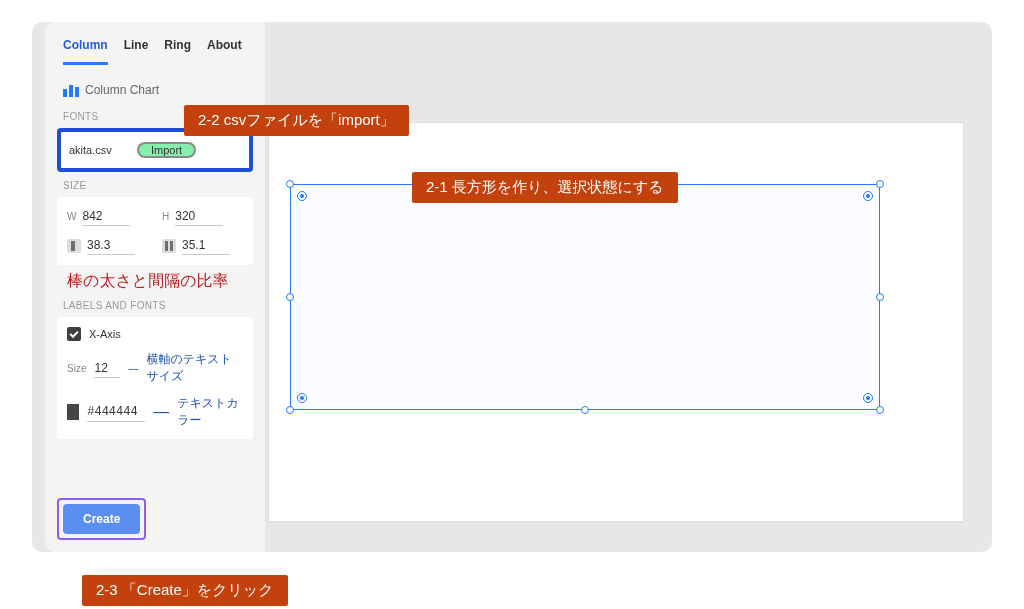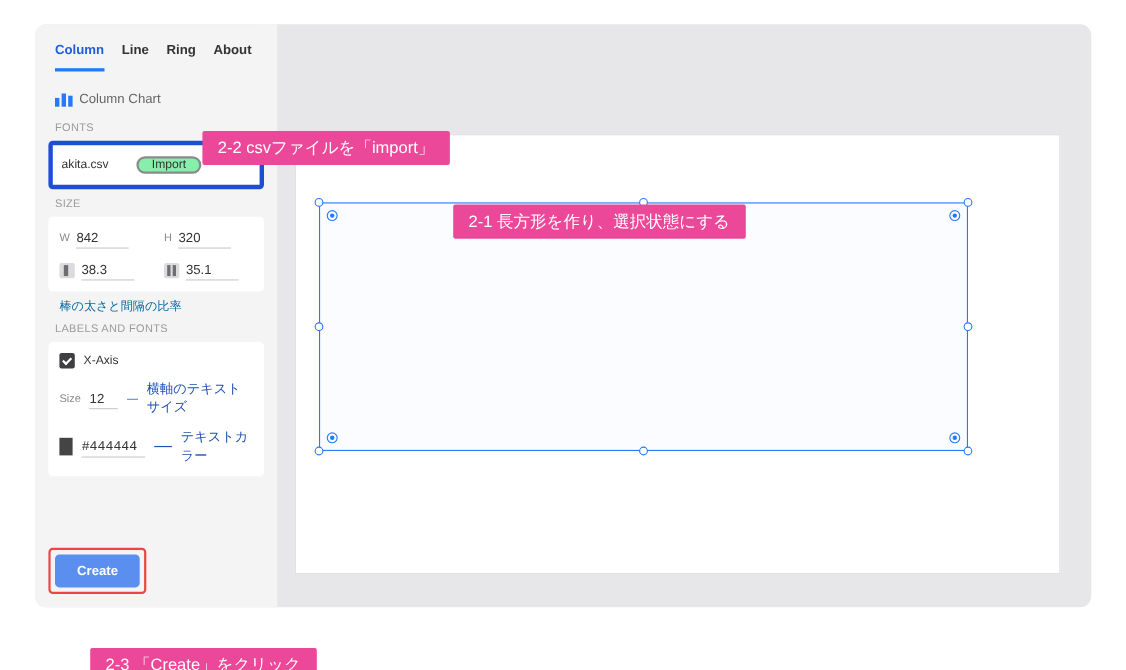--- a/index.html
+++ b/index.html
@@ -1,59 +1,59 @@
 <!DOCTYPE html>
 <html><head>
 <meta charset="utf-8">
 <style>
   * { box-sizing: border-box; margin: 0; padding: 0; }
   html, body { width: 1024px; height: 609px; font-family: -apple-system, BlinkMacSystemFont, "Helvetica Neue", Arial, sans-serif; background: #fff; }
   .stage { position: relative; width: 1024px; height: 609px; }
   .outer { position: absolute; left: 32px; top: 22px; width: 960px; height: 530px; background: #e7e7e9; border-radius: 10px; overflow: visible; }
-  .sidebar { position: absolute; left: 0; top: 0; width: 220px; height: 100%; background: #f4f4f5; border-top-left-radius: 10px; border-bottom-left-radius:10px; }
+  .sidebar { position: absolute; left: 13px; top: 0; width: 220px; height: 100%; background: #f4f4f5; border-top-left-radius: 10px; border-bottom-left-radius:10px; }
   .tabs { display: flex; gap: 16px; padding: 16px 18px 0 18px; font-size: 12px; font-weight: 600; color: #333; }
   .tabs span { padding-bottom: 10px; cursor: pointer; }
   .tabs span.active { color: #1f5fd6; border-bottom: 3px solid #237aff; }
   .title-row { display: flex; align-items: center; gap: 6px; padding: 18px 18px 6px 18px; font-size: 12px; color: #666; }
   .title-row .bars { display: flex; align-items: flex-end; gap: 2px; height: 14px; }
   .title-row .bars span { width: 4px; background: #237aff; }
   .sect-label { font-size: 10px; color: #9a9a9e; padding: 8px 18px 6px 18px; letter-spacing: .3px; }
   .card { background: #fff; margin: 0 12px; border-radius: 4px; padding: 10px 10px; }
   .data-card { display:flex; align-items:center; gap:8px; border: 4px solid #1d4ed8; padding: 10px 8px; }
   .data-card .fname { font-size: 11px; color: #333; flex: 0 0 60px; }
   .import-btn { border: 2px solid #8a8a8d; border-radius: 14px; background:#86efac; font-size: 11px; font-weight:400; padding: 0 12px; cursor:pointer; color:#333; }
   .size-grid { display:grid; grid-template-columns: 1fr 1fr; gap: 10px 14px; align-items:center; }
   .size-cell { display:flex; align-items:center; gap:6px; }
   .size-cell .k { font-size:10px; color:#888; }
   .size-cell input, .labels-card input.sz, .labels-card input.hex { border:none; border-bottom:1px solid #c9c9cc; font-size:12px; color:#333; width: 48px; background:transparent; padding:2px 0; }
   .mini-icon { width:14px; height:14px; background:#dcdcdf; border-radius:2px; position:relative; }
   .mini-icon::after { content:""; position:absolute; background:#6e6e72; }
   .mini-icon.barw::after { left:4px; top:2px; width:4px; height:10px; }
   .mini-icon.gapw::after { left:3px; top:2px; width:3px; height:10px; box-shadow: 5px 0 0 #6e6e72; }
-  .note-blue { color:#0369a1; font-size:11px; padding:6px 0 0 22px; }
+  .note-blue { color:#b91c1c; font-size:16px; padding:6px 0 0 22px; }
   .labels-card { display:flex; flex-direction:column; gap:10px; }
   .chk-row { display:flex; align-items:center; gap:8px; font-size:11px; color:#333; }
   .chk { width:14px; height:14px; background:#3f3f42; position:relative; border-radius:2px; }
   .chk::after { content:""; position:absolute; left:3px; top:4px; width:6px; height:3px; border-left:2px solid #fff; border-bottom:2px solid #fff; transform:rotate(-45deg); }
   .size-row { display:flex; align-items:center; gap:8px; font-size:10px; color:#888; }
   .size-row .dash { color:#1e4fb3; }
   .size-row .lbl { color:#1e4fb3; font-size:12px; }
   .color-row { display:flex; align-items:center; gap:8px; }
   .swatch { width:16px; height:16px; background:#444; }
-  .create-wrap { position:absolute; left:12px; bottom:12px; padding:4px; border:2px solid #ef4444; border-radius:4px; }
+  .create-wrap { position:absolute; left:12px; bottom:12px; padding:4px; border:2px solid #8b5cf6; border-radius:4px; }
   .create-btn { background:#5a8ff0; color:#fff; border:none; border-radius:4px; font-size:12px; font-weight:700; padding:8px 20px; cursor:pointer; }
   .canvas { position:absolute; left:236px; top:100px; width:696px; height:400px; background:#fff; border:1px solid #dedee1; }
   .sel { position:absolute; left:290px; top:184px; width:590px; height:226px; border:1.5px solid #237aff; background:rgba(35,122,255,0.02); }
   .handle { position:absolute; width:8px; height:8px; background:#fff; border:1.5px solid #237aff; border-radius:50%; }
   .h-tl{left:-5px;top:-5px}.h-tr{right:-5px;top:-5px}.h-bl{left:-5px;bottom:-5px}.h-br{right:-5px;bottom:-5px}
   .h-t{left:calc(50% - 4px);top:-5px}.h-b{left:calc(50% - 4px);bottom:-5px}.h-l{left:-5px;top:calc(50% - 4px)}.h-r{right:-5px;top:calc(50% - 4px)}
   .rot { position:absolute; width:10px; height:10px; border:1.5px solid #237aff; border-radius:50%; }
   .rot::after { content:""; position:absolute; left:2px; top:2px; width:4px; height:4px; background:#237aff; border-radius:50%; }
   .r-tl{left:6px;top:6px}.r-tr{right:6px;top:6px}.r-bl{left:6px;bottom:6px}.r-br{right:6px;bottom:6px}
-  .callout { position:absolute; background:#ec4899; color:#fff; font-size:15px; padding:6px 14px; border-radius:2px; white-space:nowrap;margin-top:14px; }
+  .callout { position:absolute; background:#c2410c; color:#fff; font-size:15px; padding:6px 14px; border-radius:2px; white-space:nowrap; }
   .c1 { left:184px; top:105px; }
   .c2 { left:412px; top:172px; }
   .c3 { left:82px; top:575px; }
 </style>
 </head>
 <body>
 
 <div class="stage">
   <div class="outer">
 

